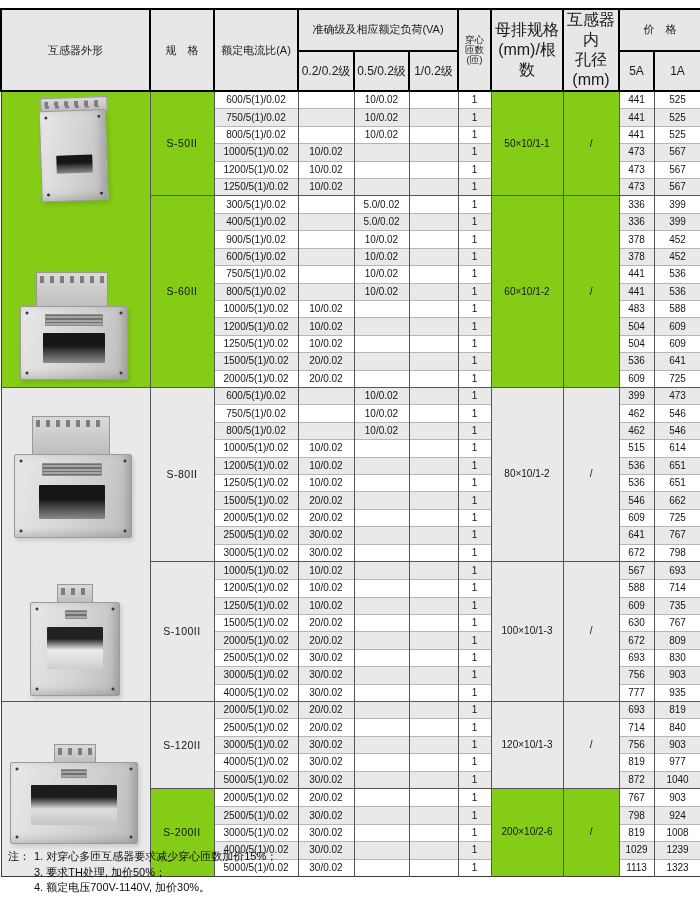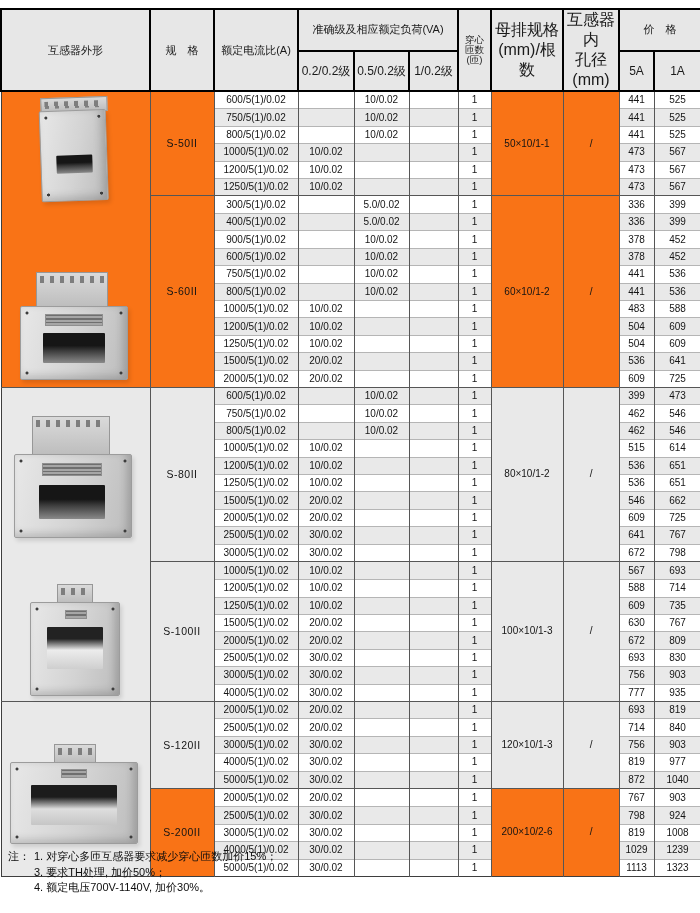--- a/index.html
+++ b/index.html
@@ -10,21 +10,21 @@
   thead th{font-weight:normal;font-size:11px;color:#1a1a1a;background:#e7e7e7;
            border:2px solid #000000;padding:0;line-height:1.18;}
   thead tr.h1 th{height:24px;}
   thead tr.h2 th{height:23px;font-size:12px;}
   th.th-small div{font-size:9.5px;line-height:1.08;}
   th.th-two div{font-size:16px;line-height:1.25;}
   td{padding:0;height:16.4px;font-size:10px;color:#141414;text-align:center;
      vertical-align:middle;line-height:1;border-left:1px solid #565656;
      border-top:1px solid #b5b5b5;background:#fff;}
   tr.g td{background:#e9e9e9;}
-  td.merged{background:#f97316;}
+  td.merged{background:#84cc16;}
   tr.sec td{border-top-color:#565656;}
   td.spec{font-size:10.5px;letter-spacing:.5px;}
   td.ratio{font-size:10px;}
   td.photo-cell{vertical-align:top;border-left:none;}
   .pw{position:relative;width:147px;}
   .pw0{height:295px;} .pw1{height:313px;} .pw2{height:174px;}
   .photo{position:absolute;}
   .photo .term{position:absolute;background:linear-gradient(#dadada,#bdbdbd);
                border:1px solid #979797;box-sizing:border-box;}
   .photo .term::after{content:"";position:absolute;left:3px;right:3px;top:3px;height:7px;

